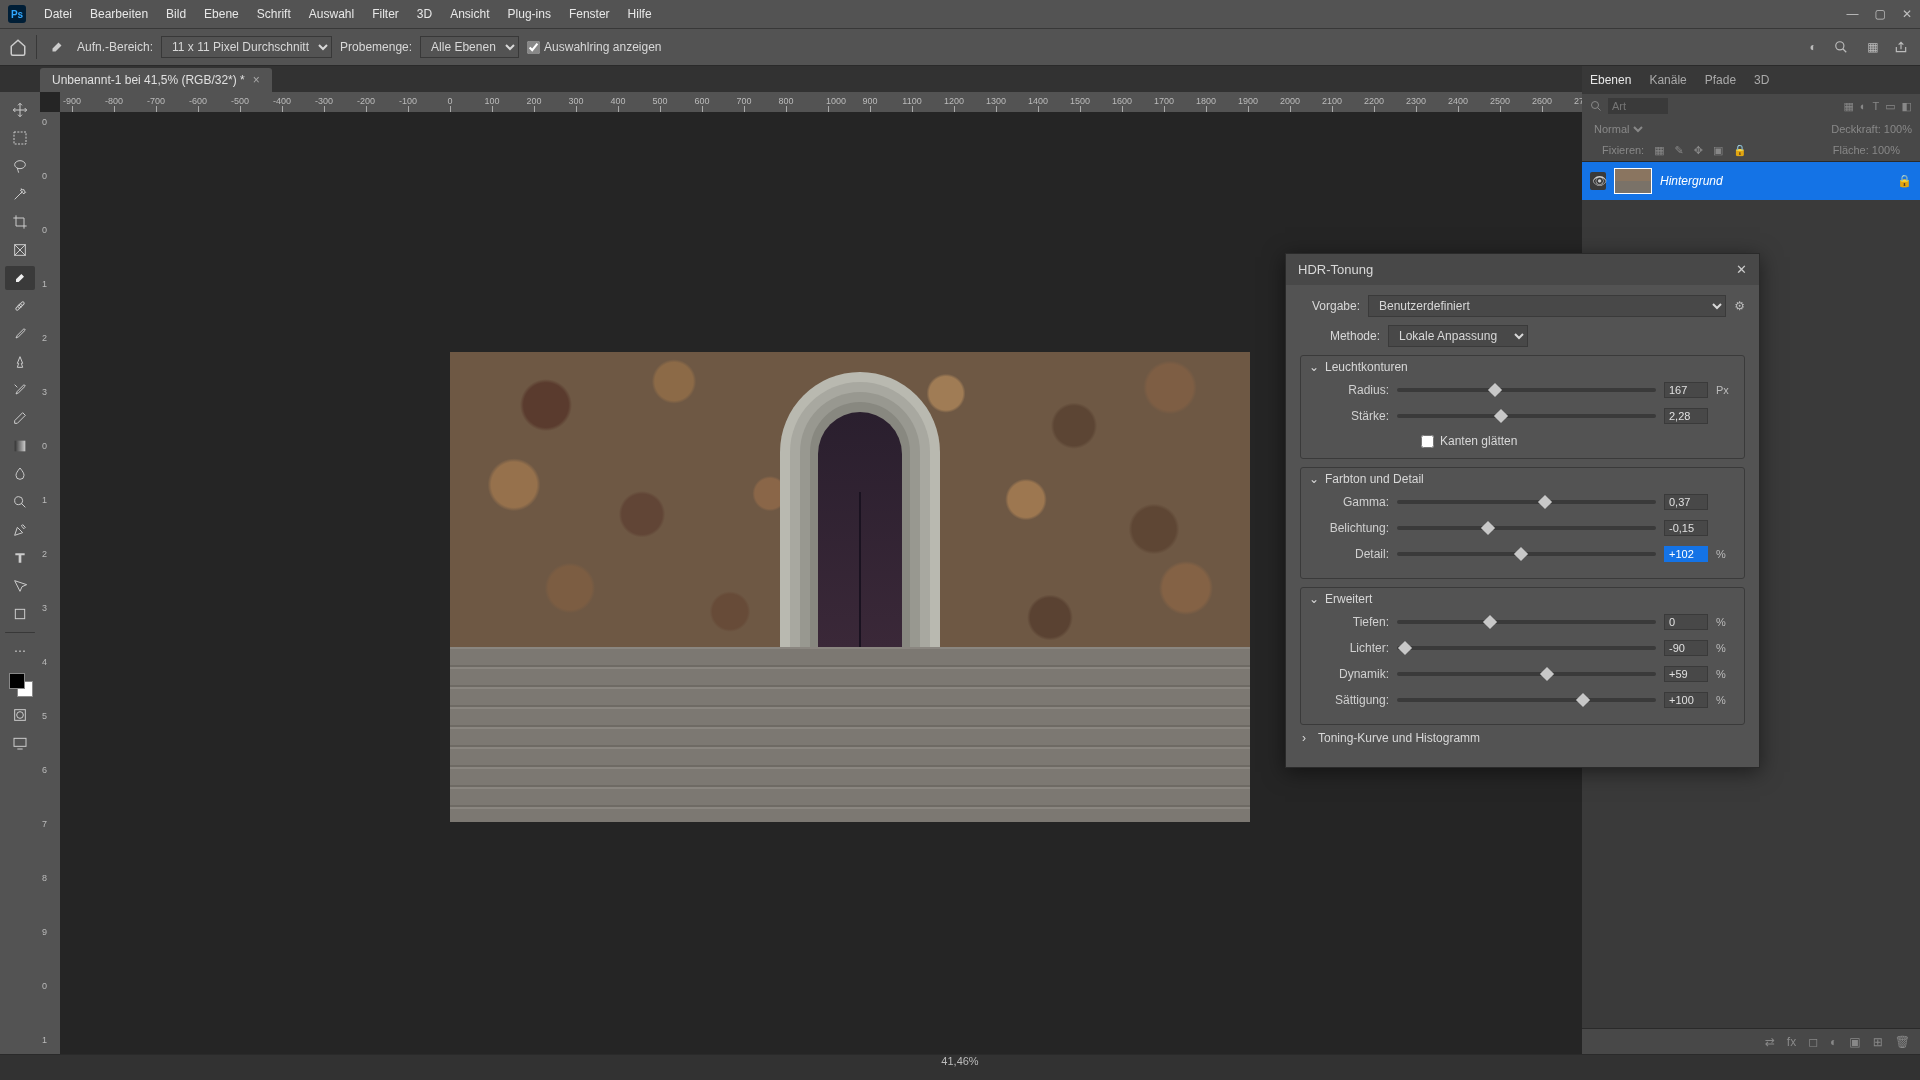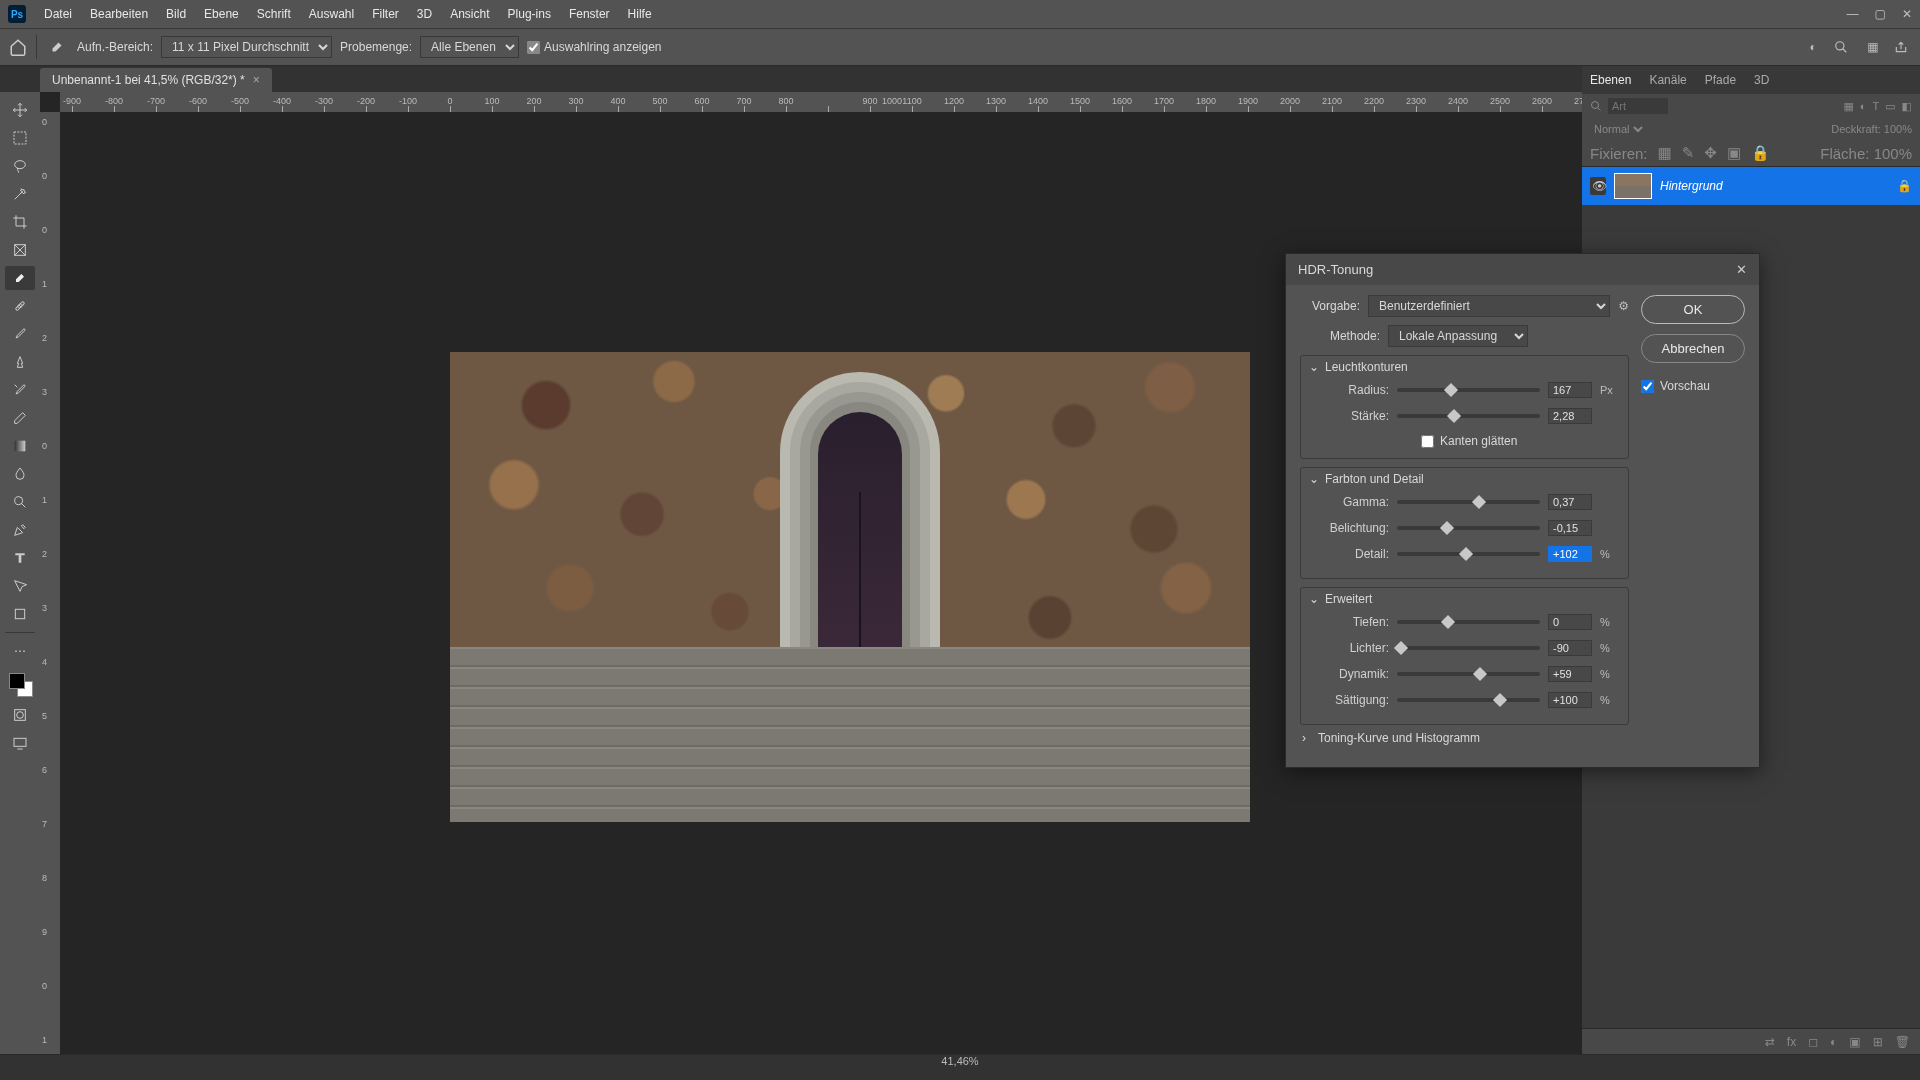--- a/index.html
+++ b/index.html
@@ -80,21 +80,21 @@
 
 .right-panels { position: absolute; top: 66px; right: 0; width: 338px; bottom: 26px; background: #323232; display: flex; flex-direction: column; }
 .panel-tabs { height: 28px; background: #383838; display: flex; align-items: center; padding: 0 8px; gap: 18px; font-size: 12px; color: #aaa; }
 .panel-tabs .tab { cursor: default; }
 .panel-tabs .tab.active { color: #e8e8e8; }
 .layers-toolbar { background: #484848; padding: 4px 8px; display: flex; align-items: center; gap: 6px; font-size: 11px; color: #aaa; }
 .layers-toolbar input { background: #3a3a3a; border: none; color: #ccc; padding: 2px 4px; width: 60px; font-size: 11px; }
 .layers-toolbar .filter-icons { margin-left: auto; display: flex; gap: 6px; color: #888; }
 .layers-mode { background: #484848; padding: 4px 8px; display: flex; align-items: center; gap: 6px; font-size: 11px; color: #888; justify-content: space-between; }
 .layers-mode select { background: #484848; border: none; color: #888; font-size: 11px; }
-.layers-lock { background: #484848; padding: 4px 8px; display: flex; align-items: center; gap: 10px; font-size: 15px; color: #888; border-bottom: 1px solid #2a2a2a; }
+.layers-lock { background: #484848; padding: 4px 20px; display: flex; align-items: flex-start; gap: 10px; font-size: 11px; color: #888; border-bottom: 1px solid #2a2a2a; }
 .layer-list { flex: 1; background: #3a3a3a; }
 .layer-row { display: flex; align-items: center; padding: 6px 8px; gap: 8px; background: #1473e6; color: #fff; font-size: 12px; font-style: italic; }
 .layer-row .eye { width: 16px; text-align: center; background: #3a3a3a; color: #ccc; padding: 2px; border-radius: 2px; font-style: normal; }
 .layer-row .thumb { width: 38px; height: 26px; background: linear-gradient(#8a7560 50%, #7a7268 50%); border: 1px solid #fff; }
 .layer-row .lock { margin-left: auto; font-style: normal; }
 .layer-footer { height: 26px; background: #484848; border-top: 1px solid #2a2a2a; display: flex; align-items: center; justify-content: flex-end; gap: 12px; padding: 0 10px; color: #888; font-size: 12px; }
 
 
 .statusbar { position: absolute; bottom: 0; left: 0; right: 0; height: 26px; background: #323232; border-top: 1px solid #2a2a2a; display: flex; align-items: center; padding: 0 12px; gap: 18px; font-size: 11px; color: #bbb; flex-direction: column; }
 
@@ -361,21 +361,21 @@
       <div class="tick-label" style="left: 600px;">500</div>
       <div class="tick" style="left: 642px;"></div>
       <div class="tick-label" style="left: 642px;">600</div>
       <div class="tick" style="left: 684px;"></div>
       <div class="tick-label" style="left: 684px;">700</div>
       <div class="tick" style="left: 726px;"></div>
       <div class="tick-label" style="left: 726px;">800</div>
       <div class="tick" style="left: 768px;"></div>
       <div class="tick-label" style="left: 768px; margin-left: 42px;">900</div>
       <div class="tick" style="left: 810px;"></div>
-      <div class="tick-label" style="left: 832px;">1000</div>
+      <div class="tick-label" style="left: 776px;">1000</div>
       <div class="tick" style="left: 852px;"></div>
       <div class="tick-label" style="left: 852px;">1100</div>
       <div class="tick" style="left: 894px;"></div>
       <div class="tick-label" style="left: 894px;">1200</div>
       <div class="tick" style="left: 936px;"></div>
       <div class="tick-label" style="left: 936px;">1300</div>
       <div class="tick" style="left: 978px;"></div>
       <div class="tick-label" style="left: 978px;">1400</div>
       <div class="tick" style="left: 1020px;"></div>
       <div class="tick-label" style="left: 1020px;">1500</div>
@@ -622,22 +622,14 @@
       </div>
 
       <div class="section collapsed" style="border:none;padding:2px 0 0 4px">
         <div class="section-title">
           <span class="chev">›</span>
           <span>Toning-Kurve und Histogramm</span>
         </div>
       </div>
     </div>
 
-    <div class="dialog-right">
-      <button class="primary">OK</button>
-      <button>Abbrechen</button>
-      <label class="preview-cb">
-        <input type="checkbox" checked="" style="">
-        <span>Vorschau</span>
-      </label>
-    </div>
   </div>
 </div>
 
 </body></html>

